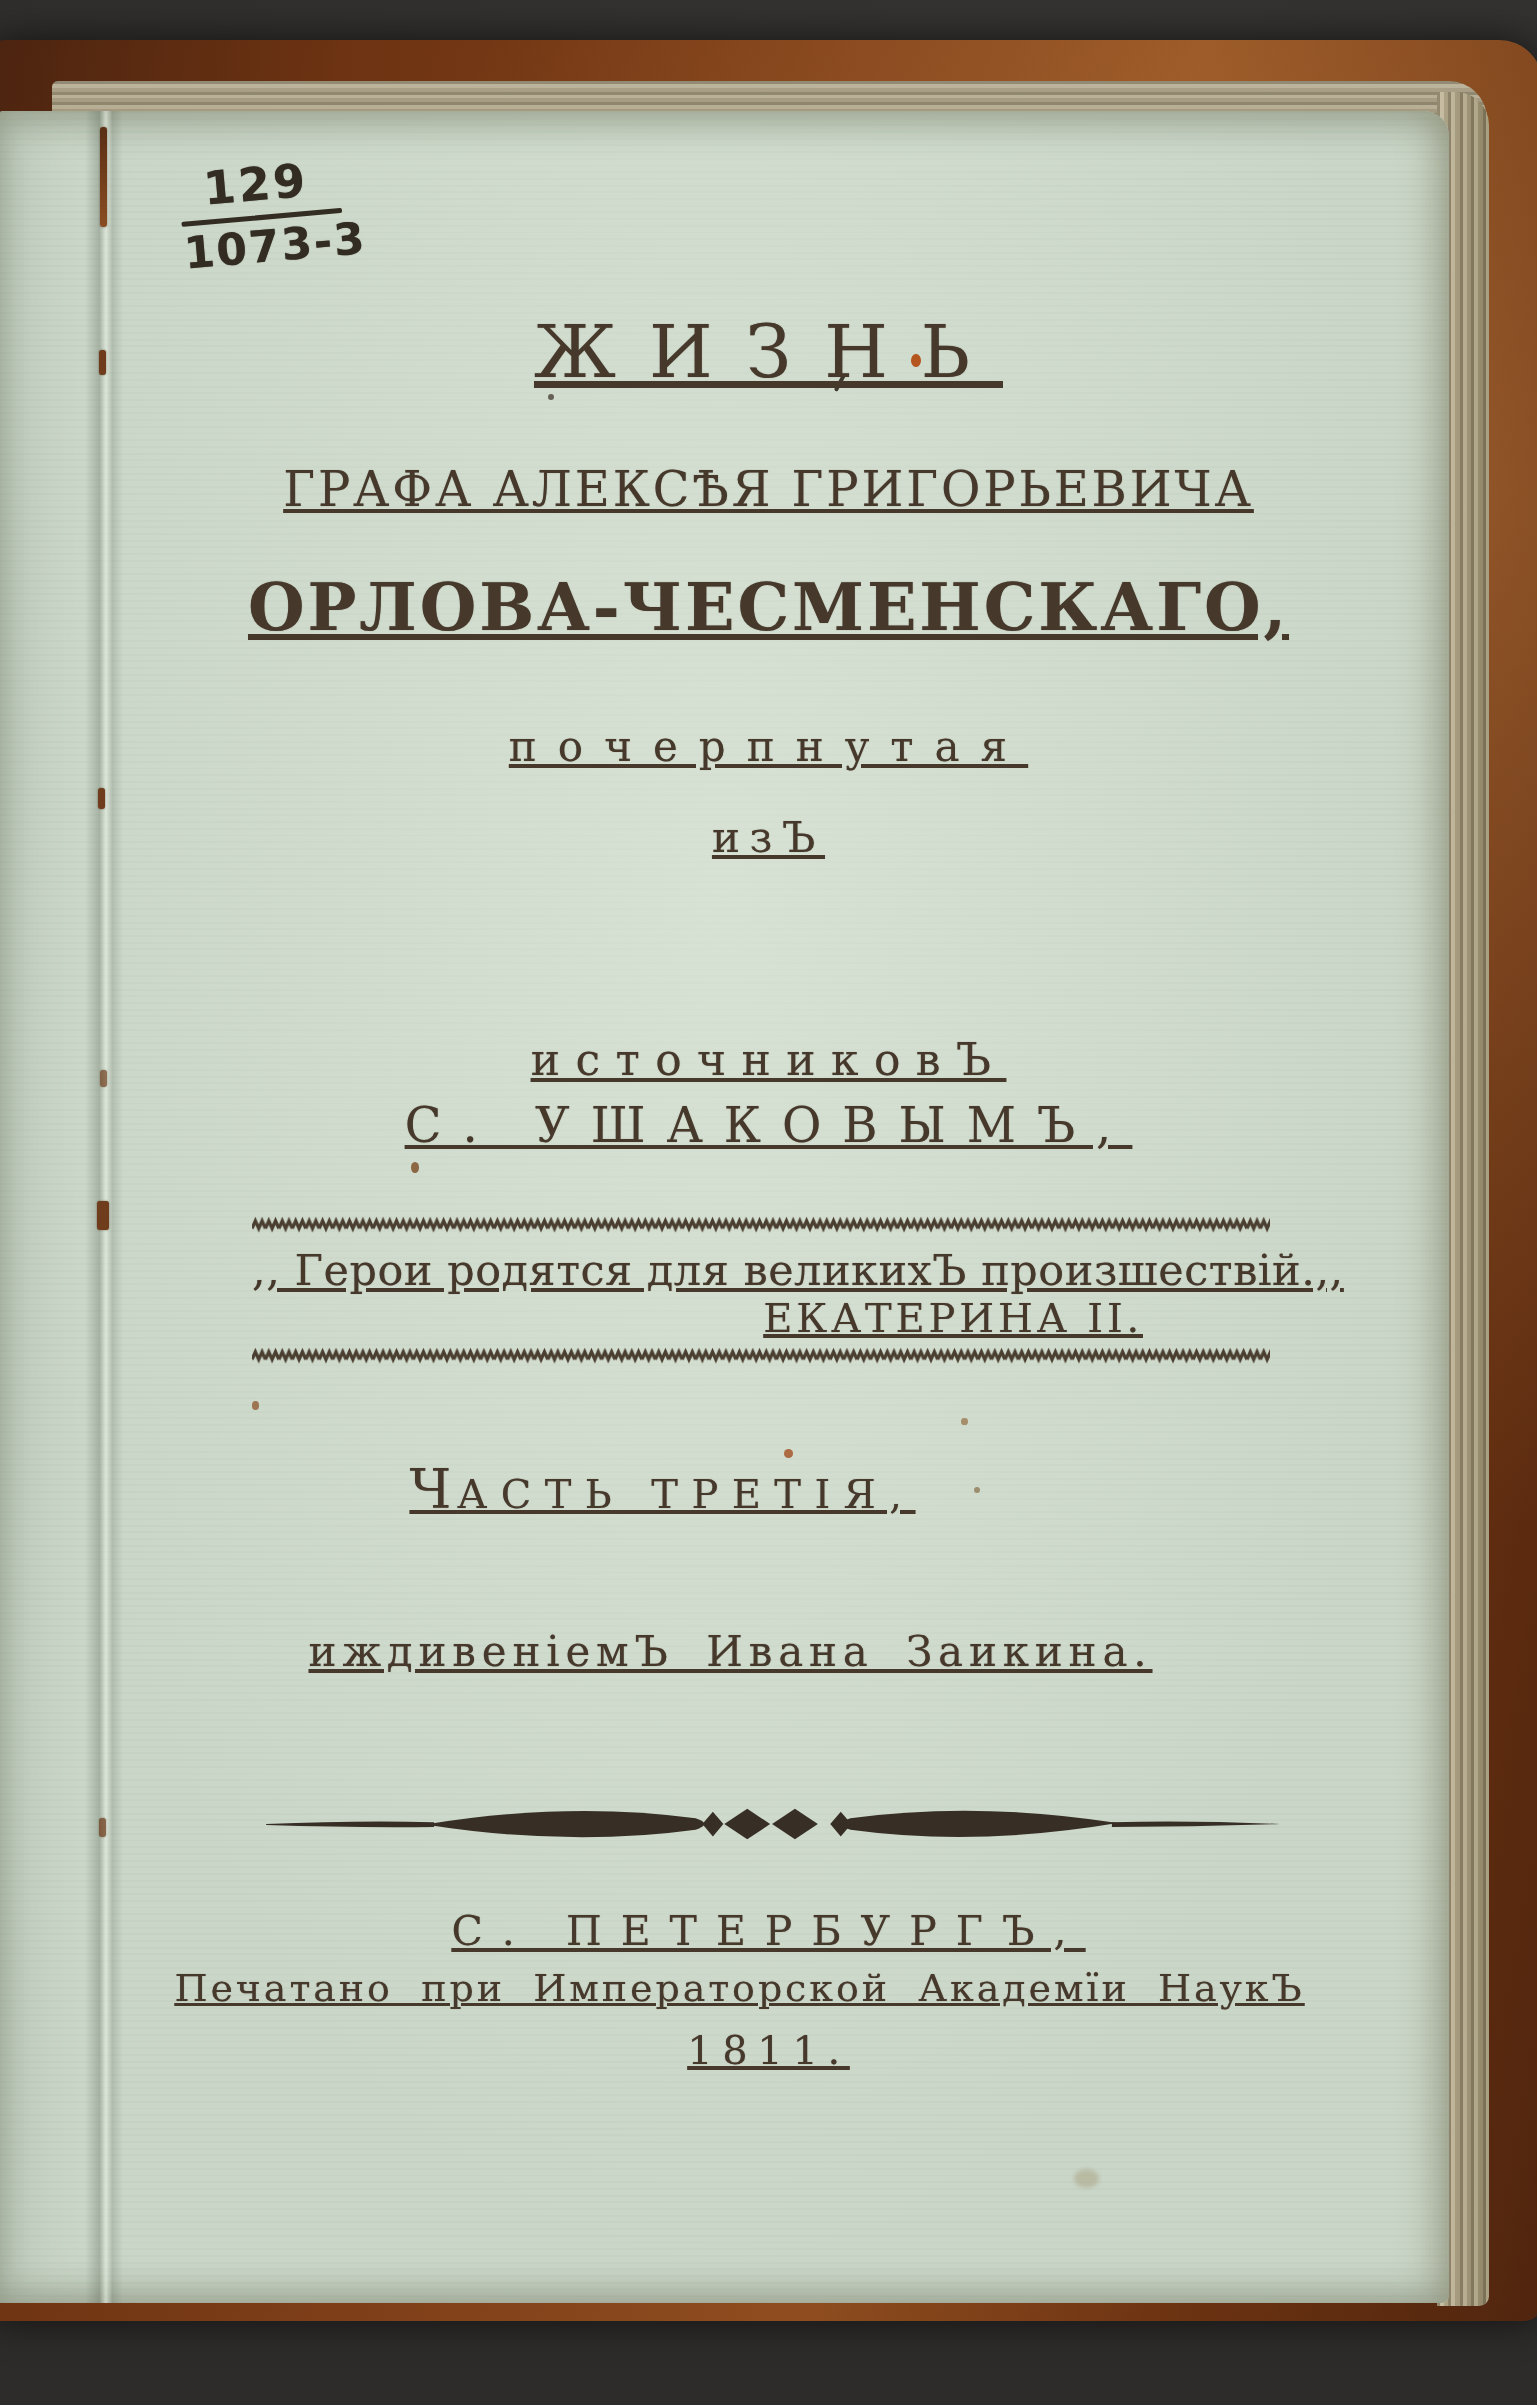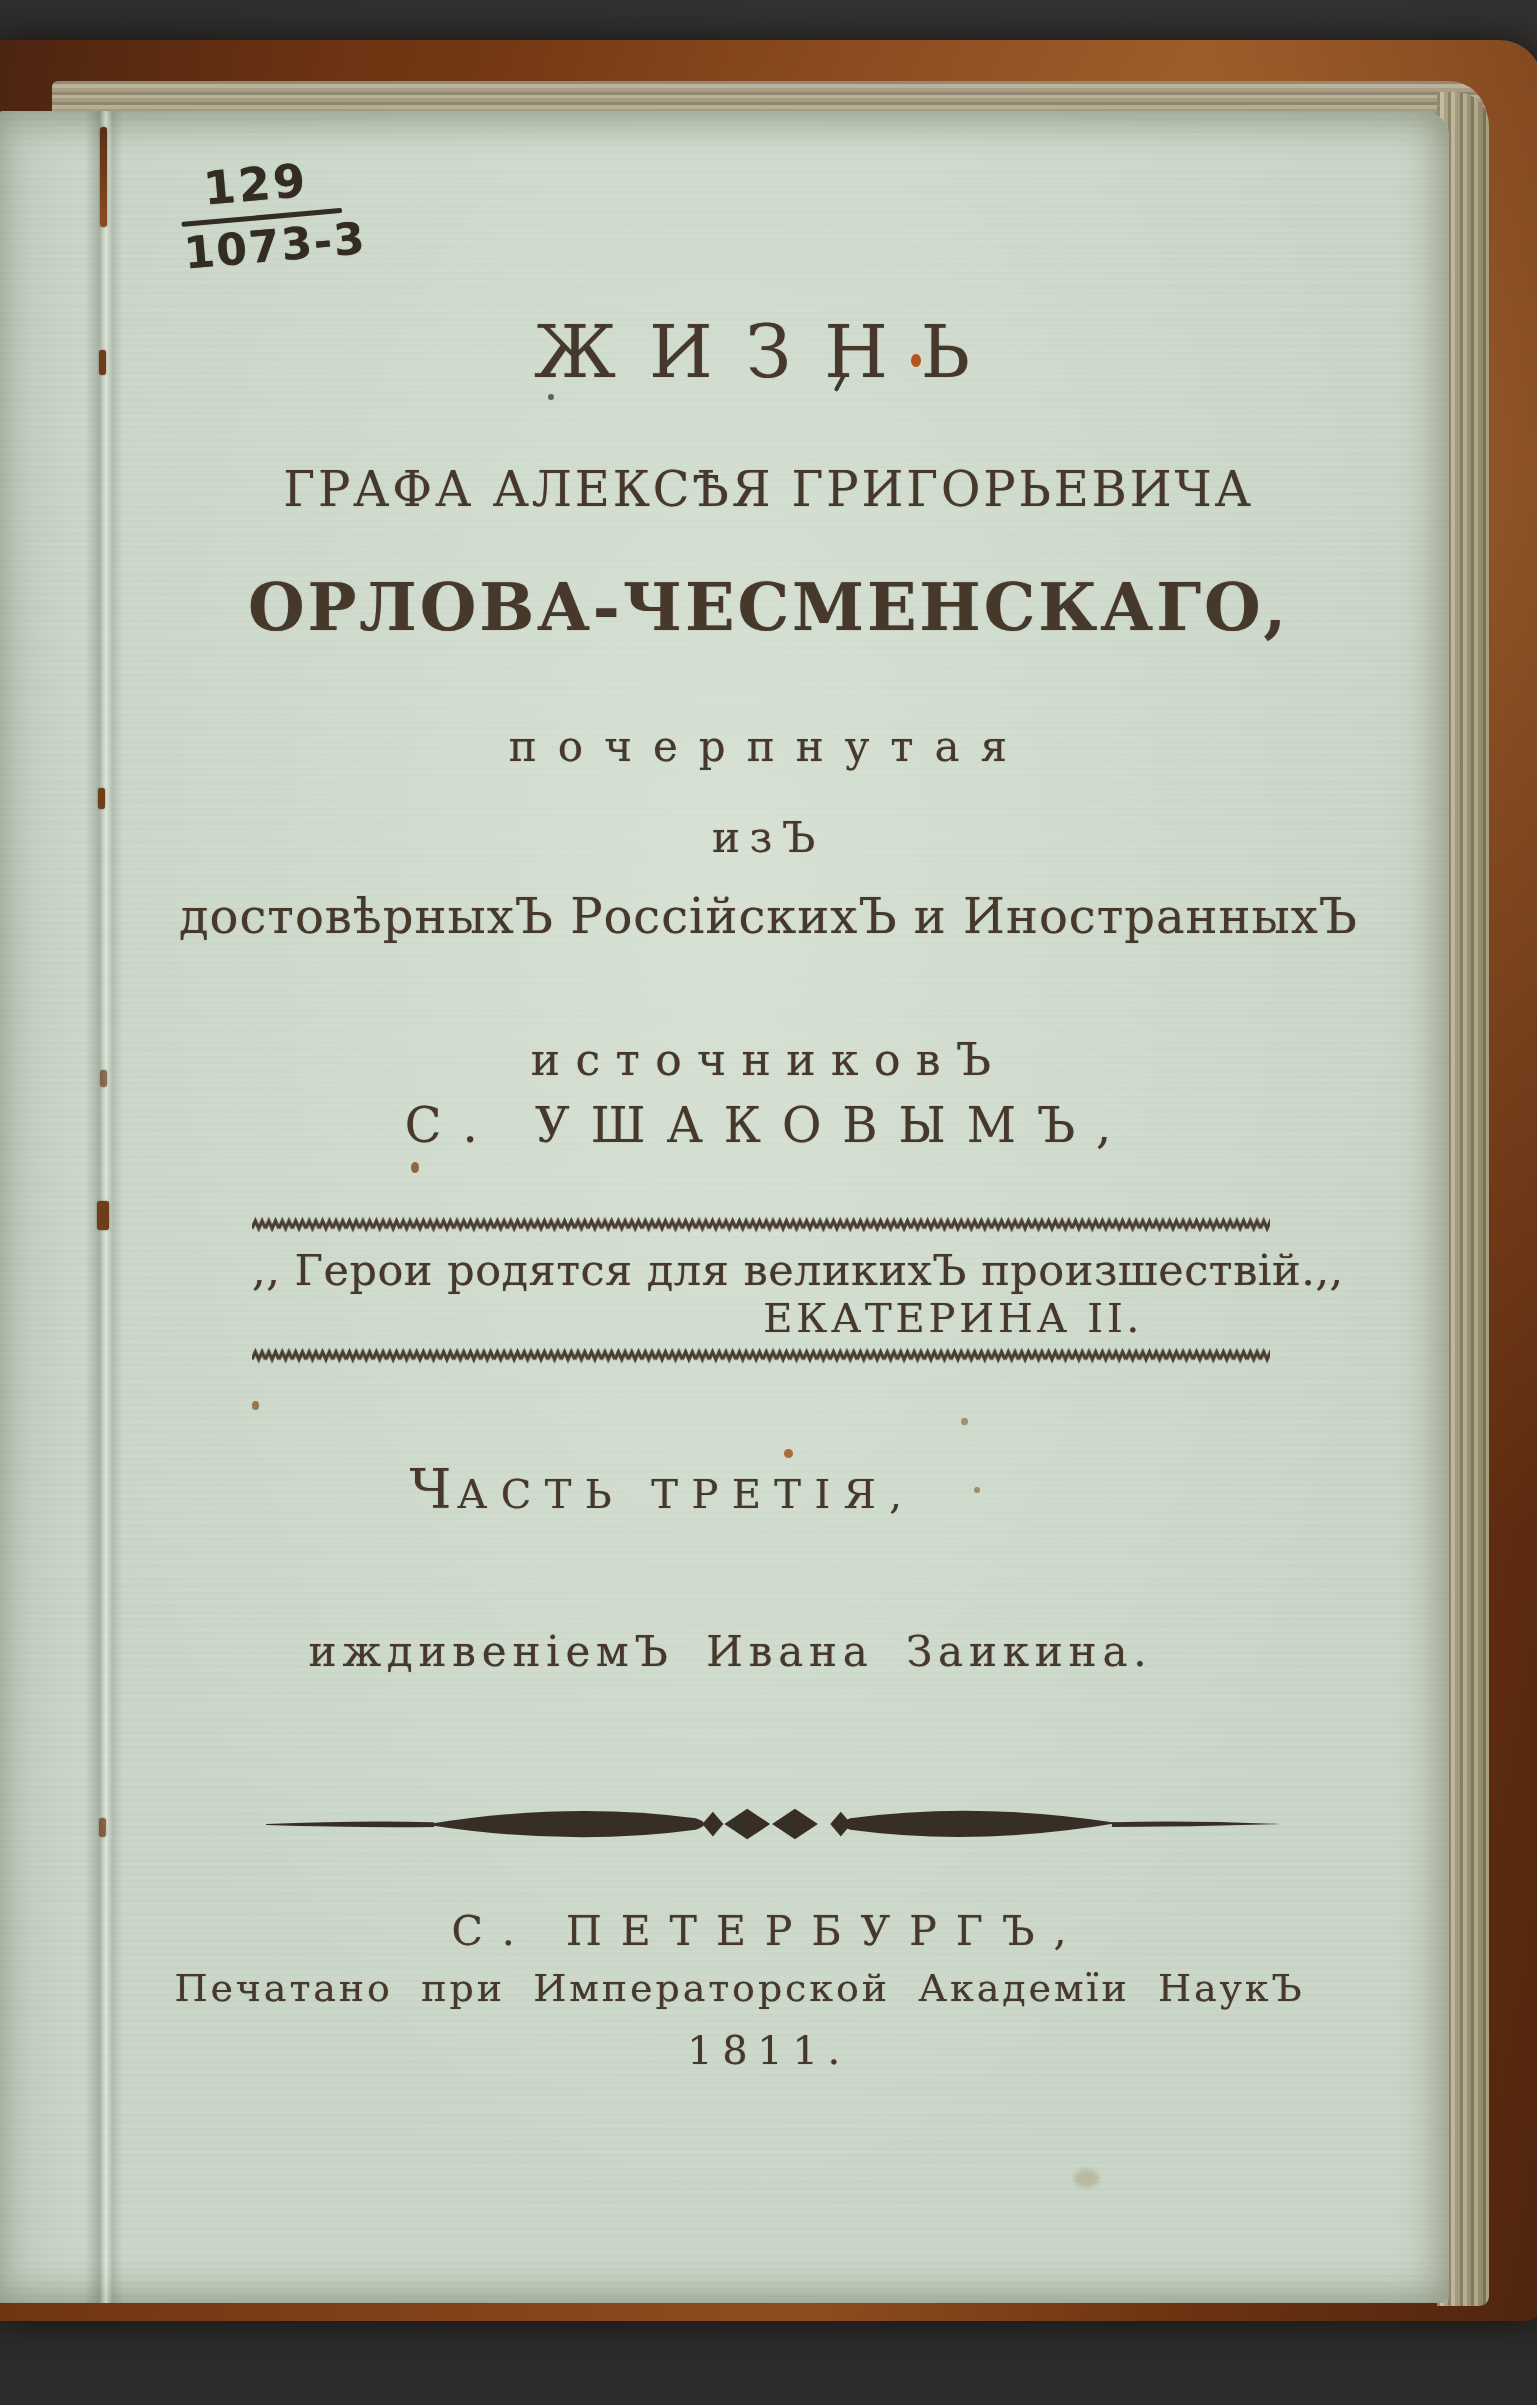--- a/index.html
+++ b/index.html
@@ -64,21 +64,21 @@
   .k3{left:411px;top:1162px;width:7.7px;height:10.6px;background:#7a4a22;opacity:.8;}
   .k4{left:961px;top:1418px;width:6.7px;height:6.7px;background:#8a5a28;opacity:.6;}
   .k5{left:1074px;top:2169px;width:25px;height:19px;background:#9a8a60;opacity:.35;filter:blur(1.9px);}
   .k6{left:252px;top:1401px;width:6.7px;height:8.6px;background:#8a4a1e;opacity:.7;}
   .k7{left:974px;top:1487px;width:5.8px;height:5.8px;background:#7c5a30;opacity:.6;}
   .ink-tick{position:absolute;left:838px;top:373px;width:3.8px;height:19px;background:#3f382e;transform:rotate(28deg);border-radius:1.9px;}
   .ink-dot{position:absolute;left:548px;top:394px;width:5.8px;height:5.8px;background:#4a4238;border-radius:50%;opacity:.8;}
   
   .content{position:absolute;inset:0;color:#46392c;}
   .line{position:absolute;left:144px;width:1249px;text-align:center;white-space:nowrap;
-        text-shadow:0 0 1px rgba(70,58,45,.55);}
+        text-shadow:0 0 1px rgba(70,58,45,.55);text-decoration:underline;}
   .t-title      {top:309px;font-size:73px;letter-spacing:33px;}
   .t-grafa      {top:461px;font-size:48px;letter-spacing:2.9px;}
   .t-orlov      {top:569px;font-size:65px;letter-spacing:2.9px;font-weight:700;}
   .t-der1       {top:722px;font-size:42px;letter-spacing:21px;}
   .t-der2       {top:813px;font-size:42px;letter-spacing:9.6px;}
   .t-der3       {top:888px;font-size:48px;letter-spacing:1px;}
   .t-der4       {top:990px;font-size:44px;letter-spacing:15.4px;margin-top:44px;}
   .t-author     {top:1097px;font-size:48px;letter-spacing:21px;}
   .rule{position:absolute;left:252px;width:1018px;height:17.3px;}
   .r1{top:1216px;} .r2{top:1347px;}
@@ -141,21 +141,20 @@
     <div class="num">129</div>
     <div class="bar"></div>
     <div class="den">1073-3</div>
   </div>
 
   <div class="line t-title">ЖИЗНЬ</div>
   <div class="line t-grafa">ГРАФА АЛЕКСѢЯ ГРИГОРЬЕВИЧА</div>
   <div class="line t-orlov">ОРЛОВА-ЧЕСМЕНСКАГО,</div>
   <div class="line t-der2">изЪ</div>
   <div class="line t-der1">почерпнутая</div>
-  <div class="line t-der3">достовѣрныхЪ РоссійскихЪ и ИностранныхЪ</div>
   <div class="line t-der4">источниковЪ</div>
   <div class="line t-author">С. УШАКОВЫМЪ,</div>
 
   <svg class="rule r1" viewBox="0 0 1060 18" width="1018" height="17.3">
     <rect width="1060" height="18" fill="url(#zz)"></rect>
   </svg>
   <div class="line t-quote">,, Герои родятся для великихЪ произшествій.,,</div>
   <div class="line t-attr">ЕКАТЕРИНА II.</div>
   <svg class="rule r2" viewBox="0 0 1060 18" width="1018" height="17.3">
     <rect width="1060" height="18" fill="url(#zz)"></rect>

